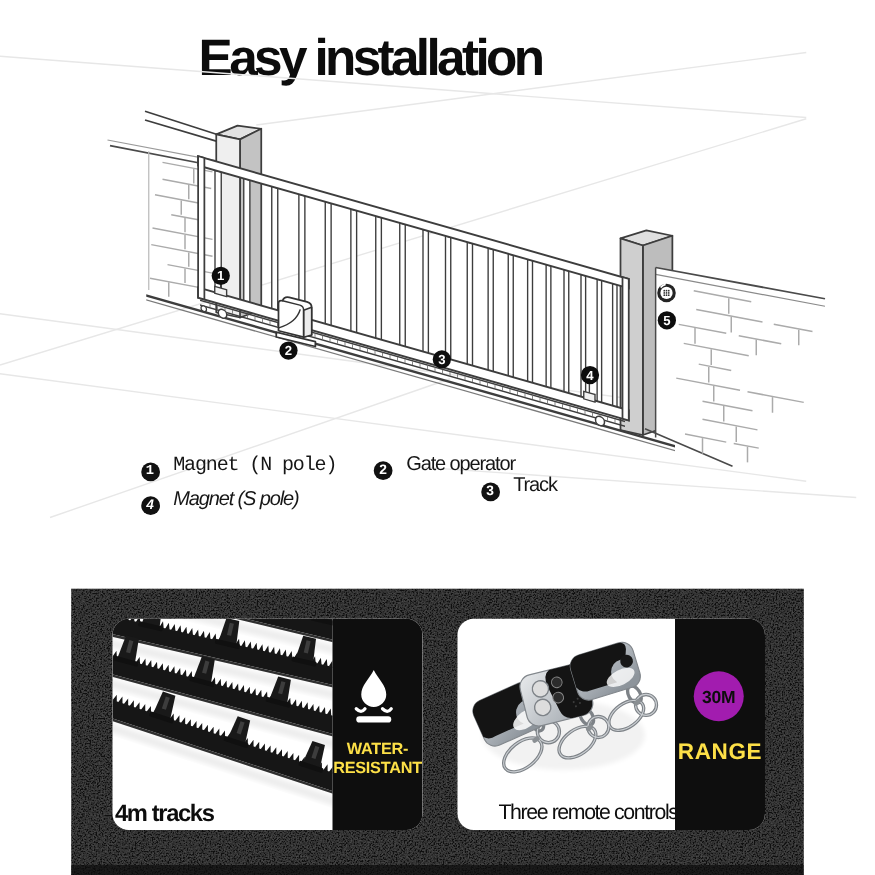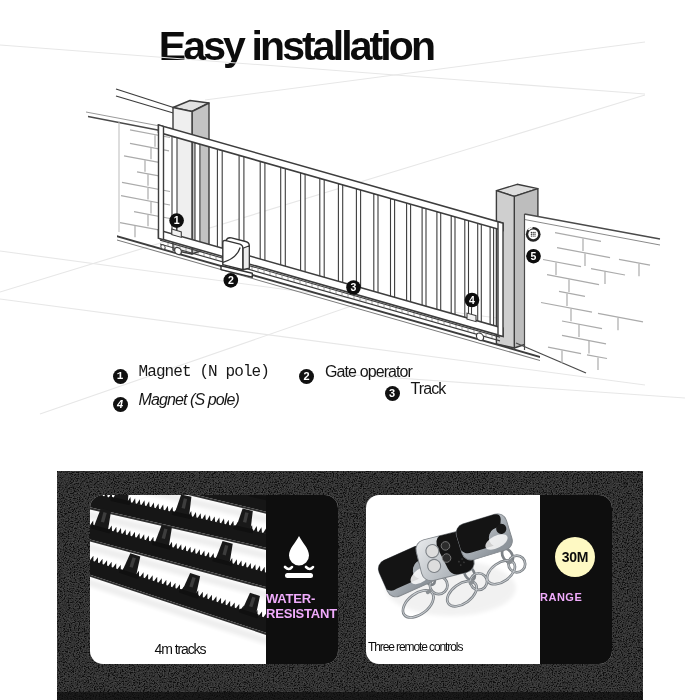--- a/index.html
+++ b/index.html
@@ -7,21 +7,21 @@
                -webkit-font-smoothing:antialiased; }
   #page { position:relative; width:596px; height:700px; }
   .abs { position:absolute; }
   h1 { margin:0; font-size:41px; font-weight:bold; letter-spacing:-2.9px; color:#0c0c0c; }
   .leg { font-size:16px; letter-spacing:-0.9px; color:#161616; white-space:nowrap; }
   .dot { display:inline-block; width:15px; height:15px; border-radius:50%; background:#111;
           color:#fff; font-size:11px; font-weight:bold; text-align:center; line-height:15px;
           vertical-align:-3px; margin-right:11px; letter-spacing:0; }
   .card { position:absolute; top:24px; height:169px; background:#fff; border-radius:13px; overflow:hidden; }
   .panel { position:absolute; top:0; right:0; width:72px; height:169px; background:#0e0e0e; }
-  .ptxt { position:absolute; width:100%; text-align:left; color:#f0abfc; font-weight:bold; }
+  .ptxt { position:absolute; width:100%; text-align:center; color:#fde047; font-weight:bold; }
   .cap { position:absolute; color:#0d0d0d; font-size:15px; white-space:nowrap; }
 </style>
 </head>
 <body>
 <div id="page">
 
   <h1 class="abs" style="left:-4px; right:0; top:23px; text-align:center;">Easy installation</h1>
 
   <svg class="abs" style="left:0; top:0;" width="700" height="465" viewBox="0 0 700 465">
     <defs>
@@ -359,21 +359,21 @@
             <rect x="165.6" y="-16" width="3.4" height="10" fill="#3d3d3d"></rect>
             <rect x="157.5" y="-1" width="20" height="4" rx="1" fill="#101010"></rect>
             <path d="M223.0,2 l2.2,-21 l10.5,0 l2.2,21 z" fill="#191919"></path>
             <rect x="228.6" y="-16" width="3.4" height="10" fill="#3d3d3d"></rect>
             <rect x="220.5" y="-1" width="20" height="4" rx="1" fill="#101010"></rect>
             <path d="M286.0,2 l2.2,-21 l10.5,0 l2.2,21 z" fill="#191919"></path>
             <rect x="291.6" y="-16" width="3.4" height="10" fill="#3d3d3d"></rect>
             <rect x="283.5" y="-1" width="20" height="4" rx="1" fill="#101010"></rect>
           </g>
       </svg>
-      <div class="cap" style="left:2px; width:176px; text-align:center; top:145.5px; font-weight:normal; font-size:14px; letter-spacing:-1.1px;">4m tracks</div>
+      <div class="cap" style="left:2px; width:176px; text-align:left; top:145.5px; font-weight:bold; font-size:19px; letter-spacing:-1.1px;">4m tracks</div>
       <div class="panel">
         <svg class="abs" style="left:16px; top:39px;" width="34" height="46" viewBox="0 0 34 46">
           <path d="M17,2 C20.5,9 27,14.5 27,21.5 a10,10 0 1 1 -20,0 C7,14.5 13.5,9 17,2 Z" fill="#fff"></path>
           <path d="M3,33 q4,4 7,0" stroke="#fff" stroke-width="2.6" fill="none" stroke-linecap="round"></path>
           <path d="M24,33 q4,4 7,0" stroke="#fff" stroke-width="2.6" fill="none" stroke-linecap="round"></path>
           <rect x="3" y="39" width="28" height="5" rx="2.5" fill="#fff"></rect>
         </svg>
         <div class="ptxt" style="top:96px; font-size:13px; letter-spacing:-0.2px;">WATER-<br>RESISTANT</div>
       </div>
     </div>
@@ -445,22 +445,22 @@
         </g>
 
         <g transform="translate(121,40) rotate(-17)">
           <rect x="-28" y="-20" width="56" height="40" rx="10" fill="url(#chrome)" stroke="#82878c" stroke-width="1"></rect>
           <path d="M-28,6 l0,-16 a10,10 0 0 1 10,-10 l35,0 q7,0.5 5.5,7 l-3,8 q-9,-2.5 -13.5,4 q-4.5,7 1,13 l-25,0 a10,10 0 0 1 -10,-6 z" fill="#141414"></path>
           <ellipse cx="11" cy="9" rx="13" ry="6.5" fill="#fff" opacity="0.8" transform="rotate(-10 11 9)"></ellipse>
           <circle cx="20" cy="-3" r="5.5" fill="#181818"></circle>
         </g>
         </g>
       </svg>
-      <div class="cap" style="left:2px; width:174px; text-align:left; top:145px; font-size:12px; letter-spacing:-1.1px;">Three remote controls</div>
+      <div class="cap" style="left:2px; width:174px; text-align:right; top:145px; font-size:17px; letter-spacing:-1.1px;">Three remote controls</div>
       <div class="panel">
-        <div class="abs" style="left:15px; top:42px; width:40px; height:40px; border-radius:50%; background:#fef9c3;
+        <div class="abs" style="left:15px; top:42px; width:40px; height:40px; border-radius:50%; background:#a21caf;
              color:#0d0d0d; font-weight:bold; font-size:14px; text-align:center; line-height:40px; letter-spacing:-0.2px;">30M</div>
-        <div class="ptxt" style="top:96px; font-size:11px; letter-spacing:0.5px;">RANGE</div>
+        <div class="ptxt" style="top:96px; font-size:18px; letter-spacing:0.5px;">RANGE</div>
       </div>
     </div>
   </div>
 
 </div>
 
 </body></html>

